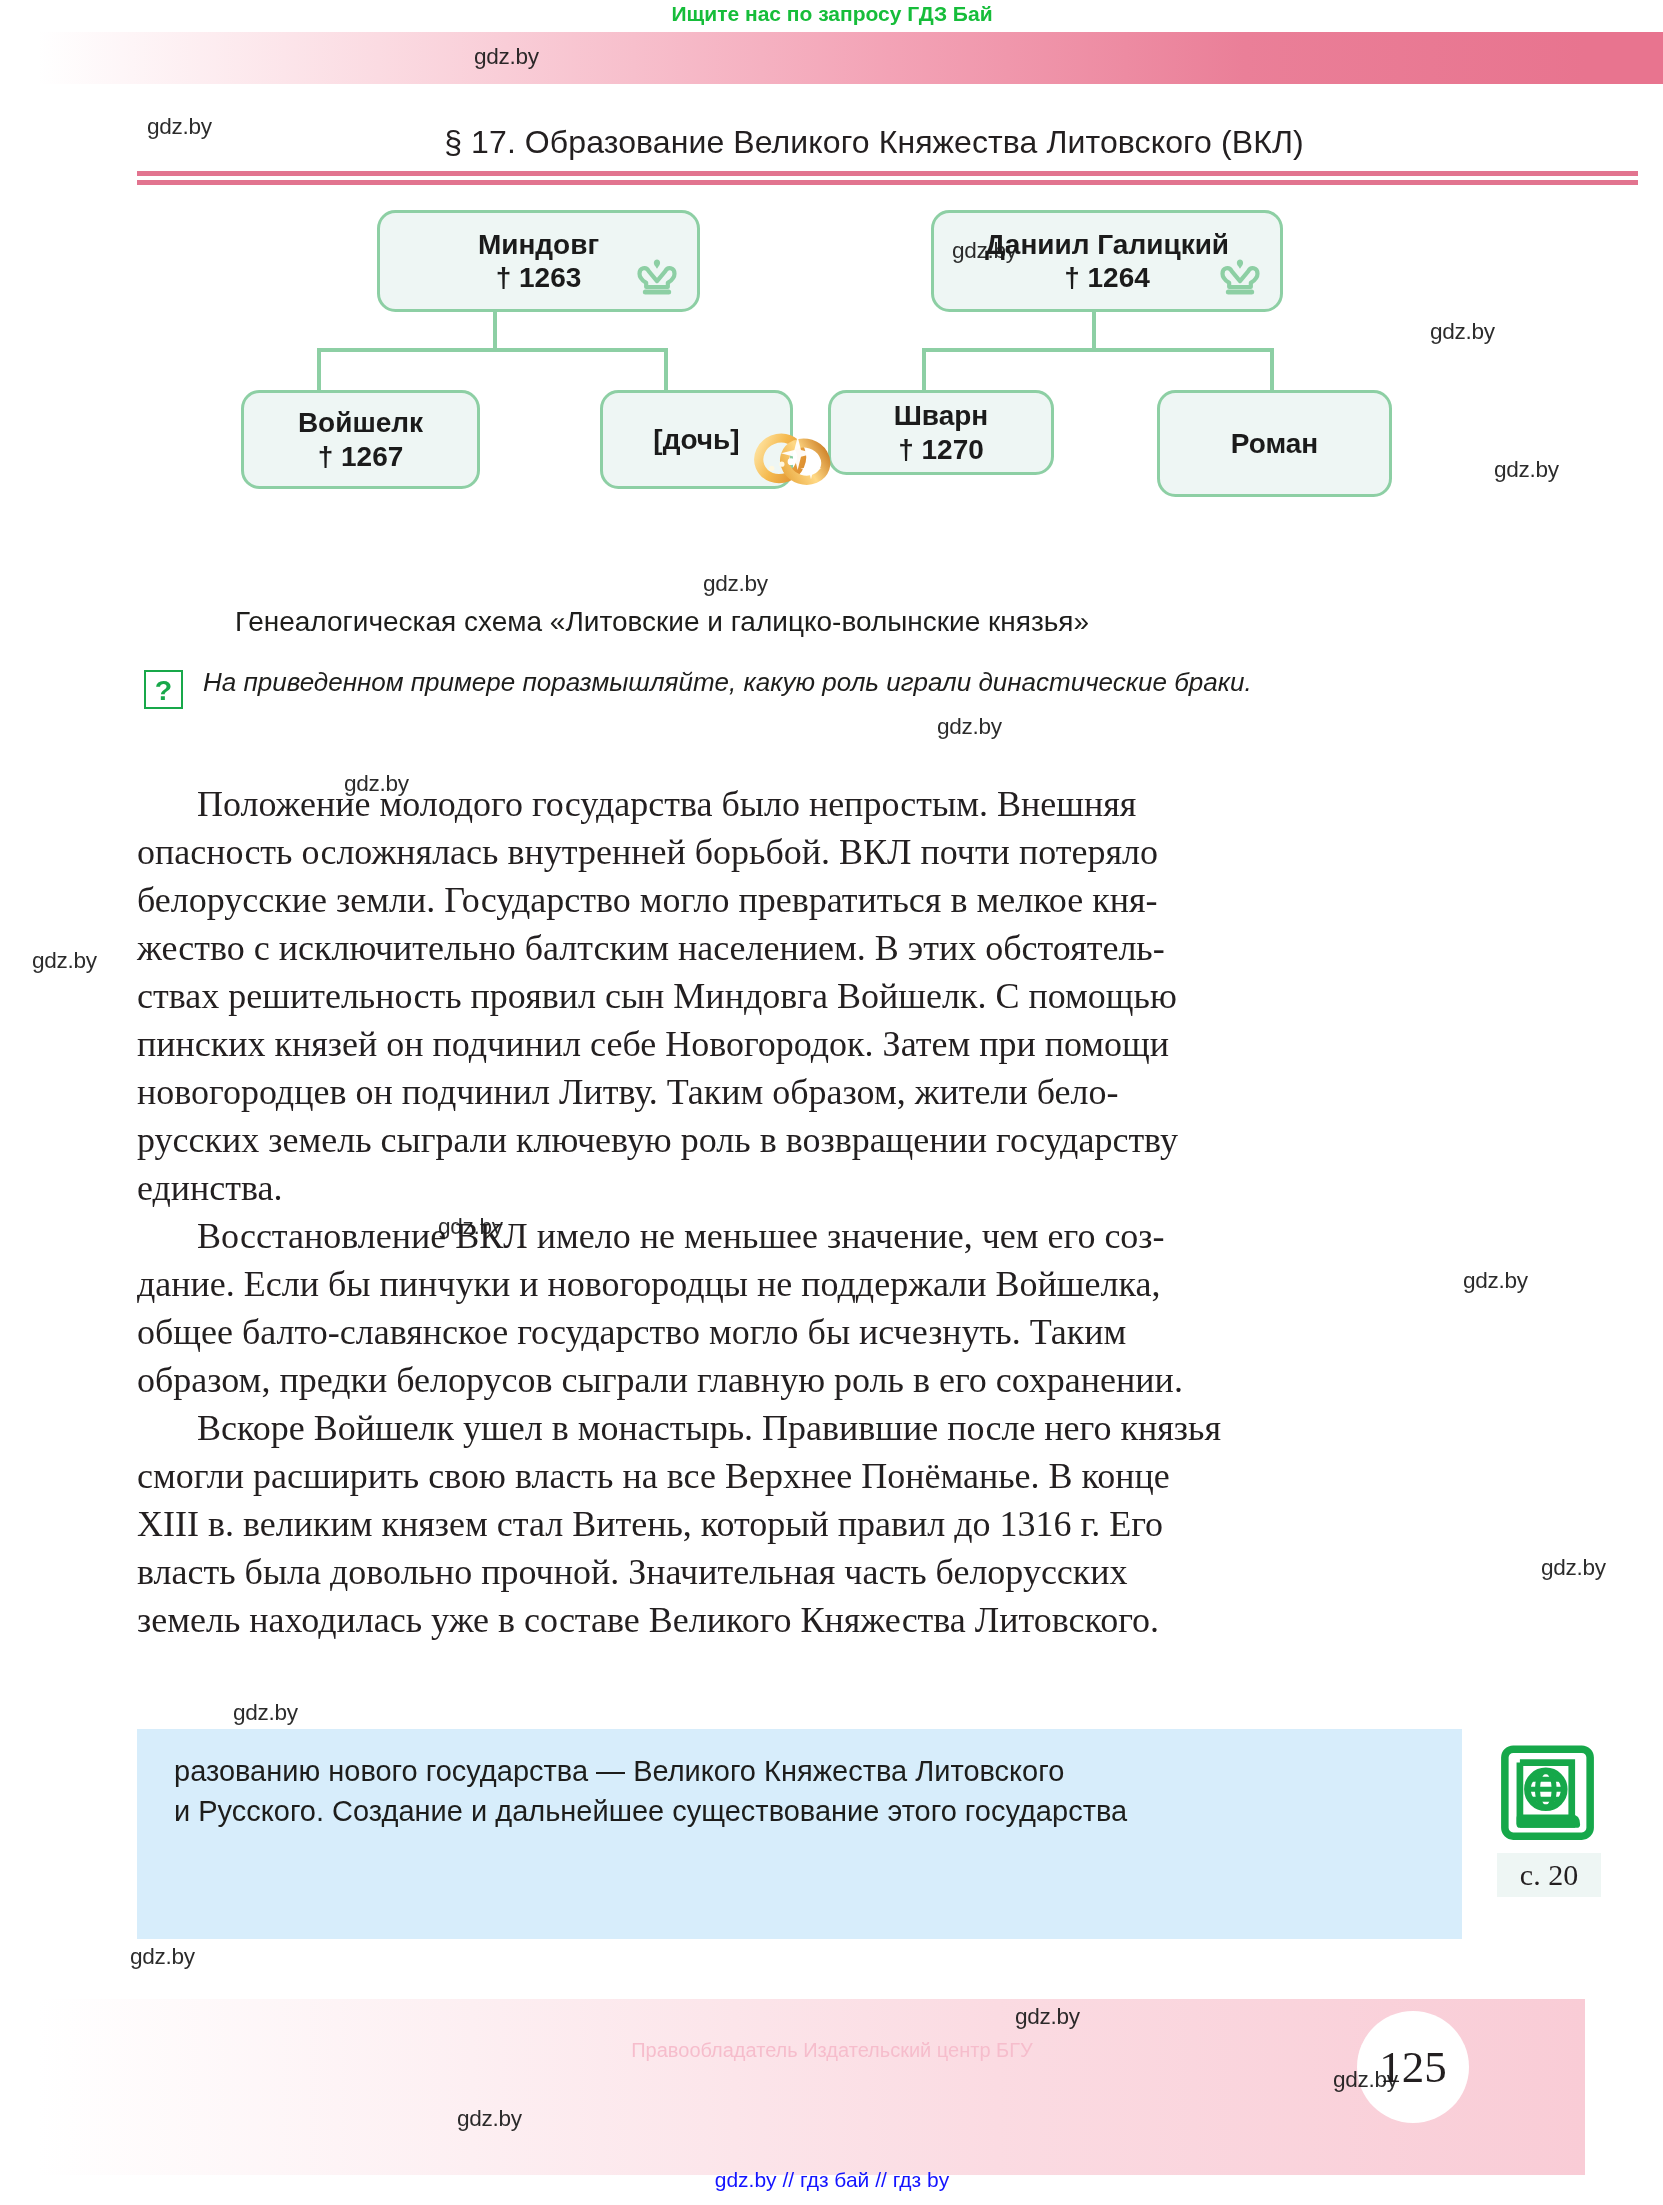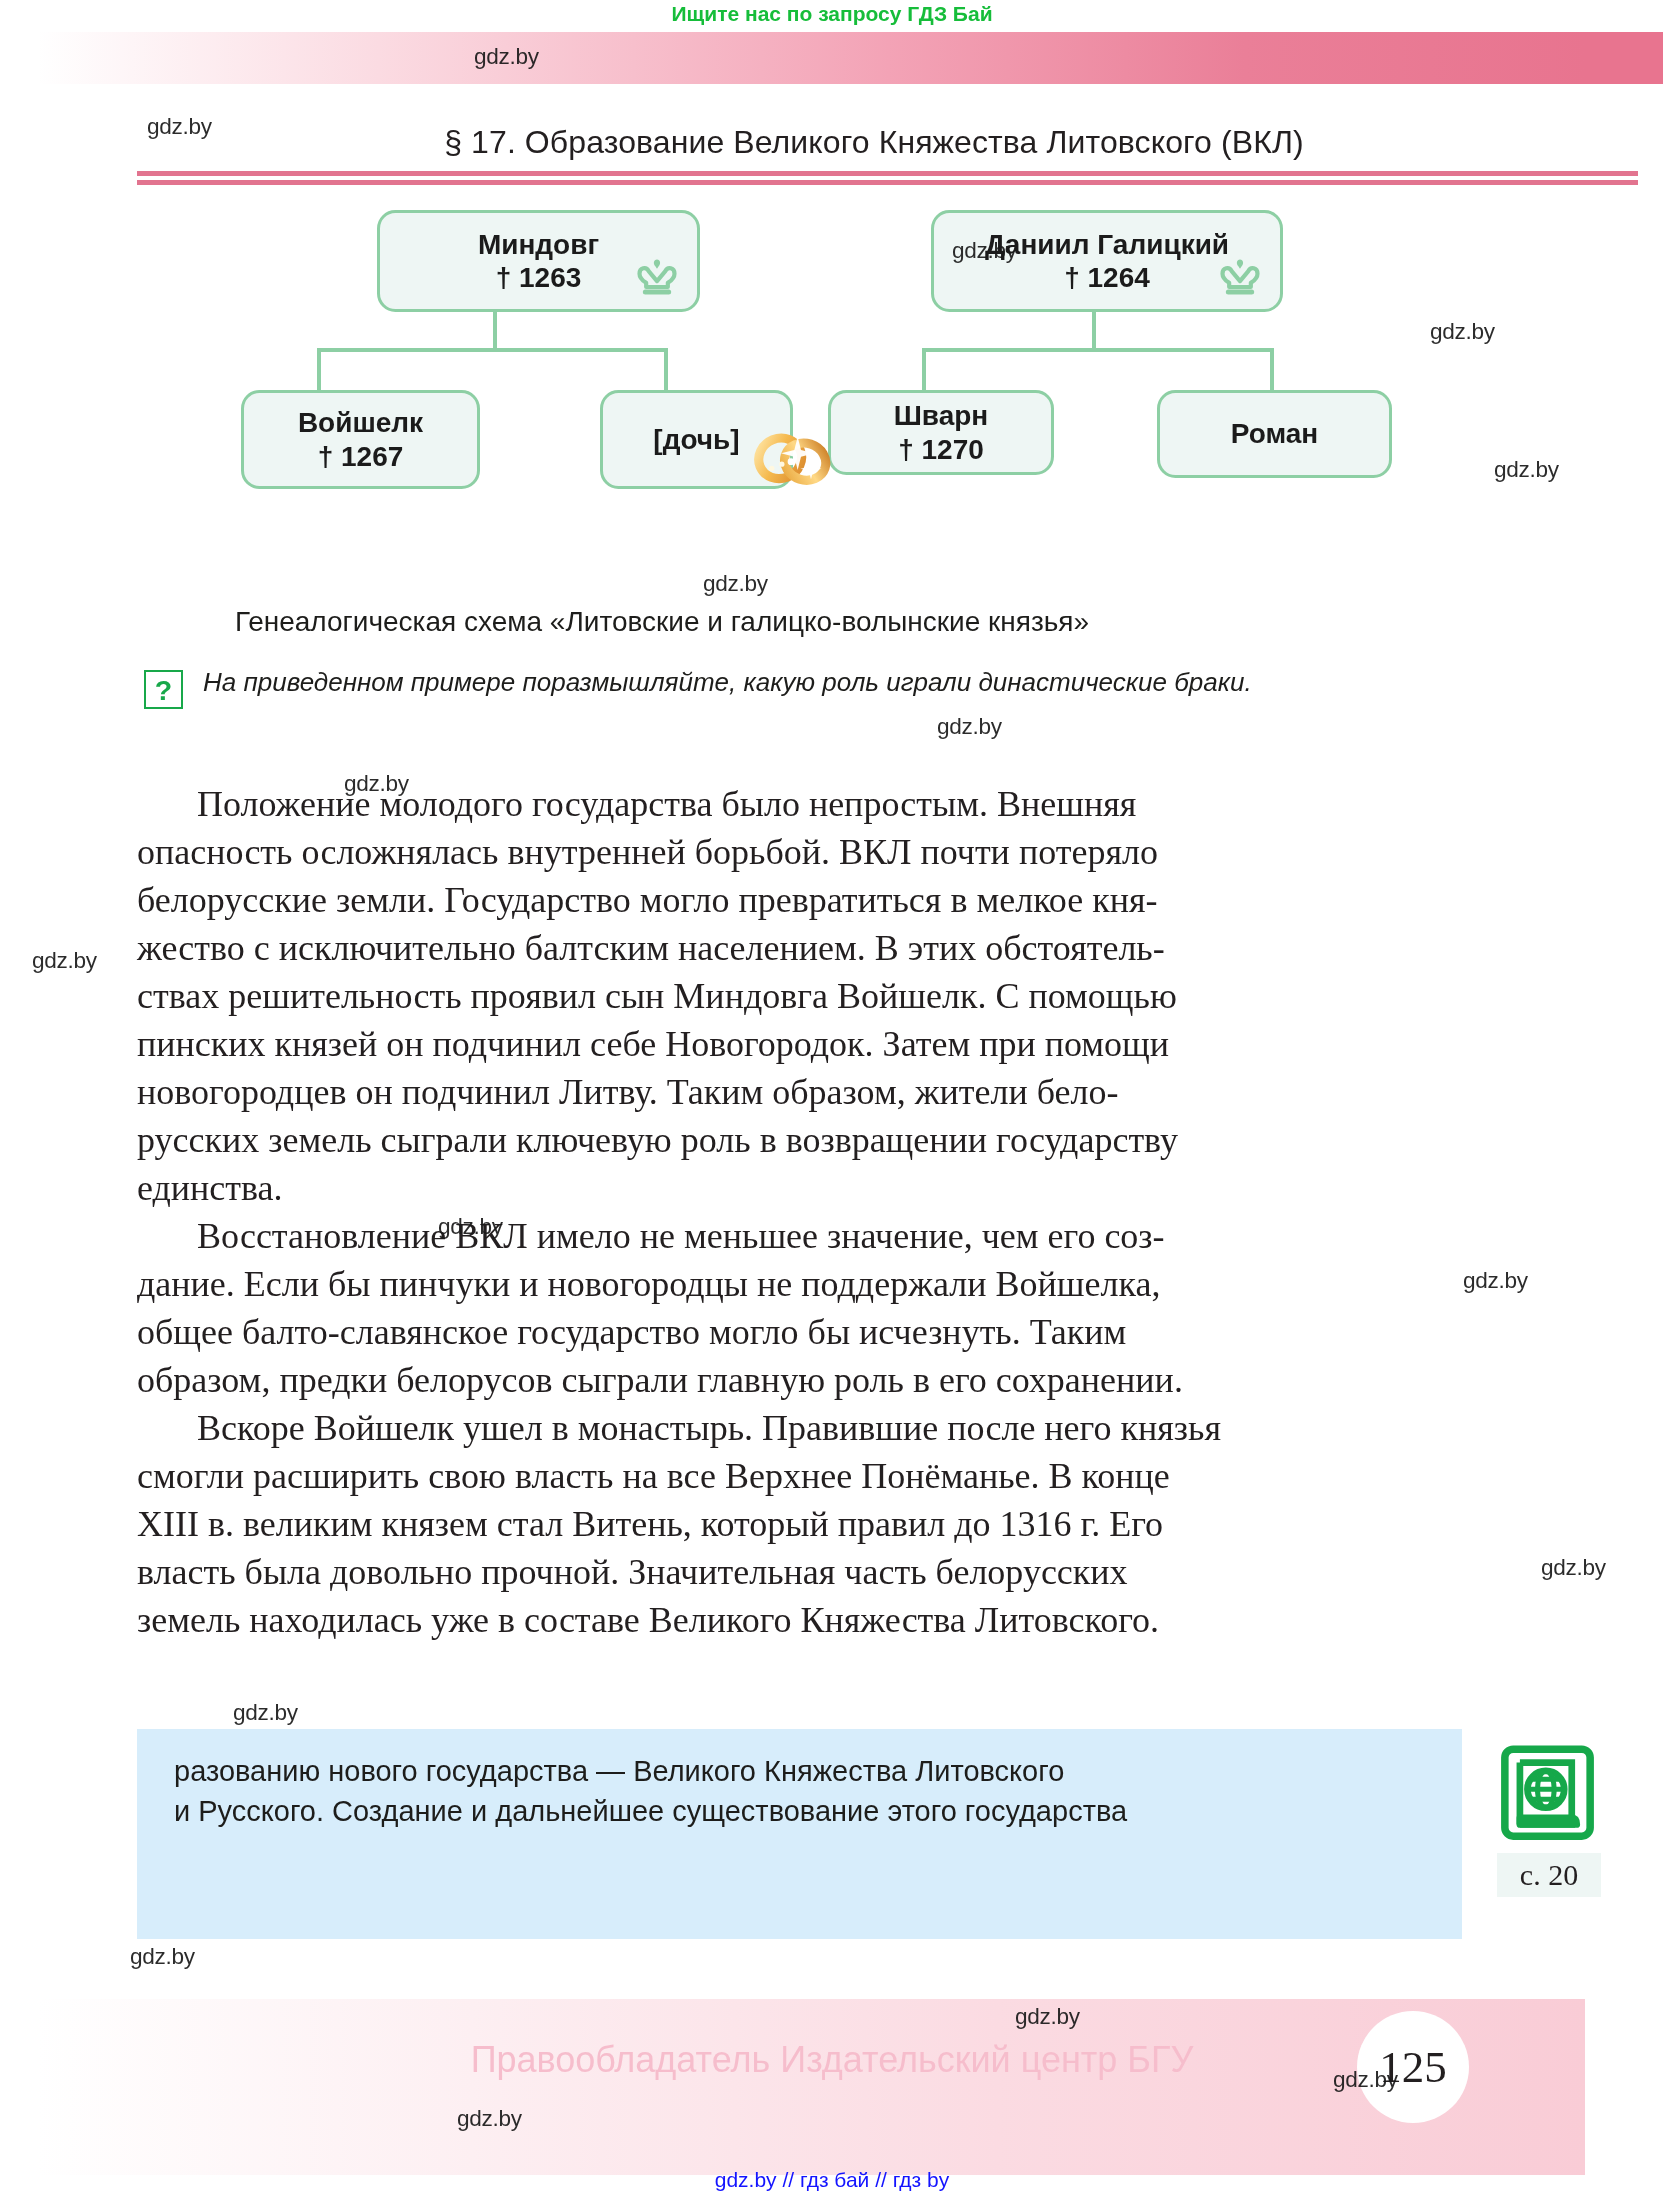--- a/index.html
+++ b/index.html
@@ -105,21 +105,21 @@
     font-family:"Liberation Serif", serif;font-size:30px;color:#231f20;
   }
 
   
   .foot-band{
     position:absolute;left:38px;top:1999px;width:1547px;height:176px;
     background:linear-gradient(to right,#ffffff 0%,#fdeff2 28%,#fbdbe2 62%,#f9ccd6 100%);
   }
   .copyright{
     position:absolute;left:0;top:2039px;width:1664px;text-align:center;
-    font-size:36px;color:#f6bdcc;
+    font-size:20px;color:#f6bdcc;
     font-family:"Liberation Sans", sans-serif;
   }
   .pgcircle{
     position:absolute;left:1357px;top:2011px;width:112px;height:112px;
     border-radius:50%;background:#ffffff;
   }
   .pgnum{
     position:absolute;left:1357px;top:2011px;width:112px;height:112px;
     display:flex;align-items:center;justify-content:center;
     font-family:"Liberation Serif", serif;font-size:45px;color:#231f20;
@@ -189,21 +189,21 @@
 
   <div class="node single" style="left:600px;top:176px;width:193px;height:99px;">
     <div class="nm">[дочь]</div>
   </div>
 
   <div class="node" style="left:828px;top:176px;width:226px;height:85px;">
     <div class="nm">Шварн</div>
     <div class="dt">† 1270</div>
   </div>
 
-  <div class="node single" style="left:1157px;top:176px;width:235px;height:88px;">
+  <div class="node single" style="left:1157px;top:176px;width:235px;height:107px;">
     <div class="nm">Роман</div>
   </div>
 
   <span class="rings" style="left:750px;top:211px;">
     <svg viewBox="0 0 104 72" width="87" height="60">
       <defs>
         <linearGradient id="gold1" x1="0" y1="0" x2="1" y2="1">
           <stop offset="0%" stop-color="#ffe7a8"></stop>
             <stop offset="45%" stop-color="#f5b94e"></stop>
           <stop offset="100%" stop-color="#d9882c"></stop>

